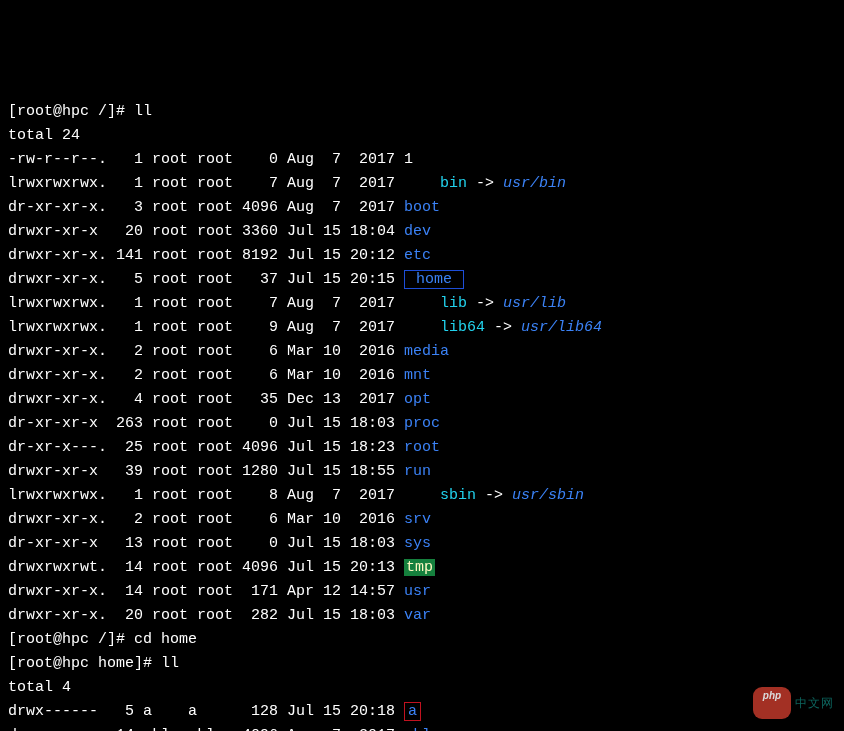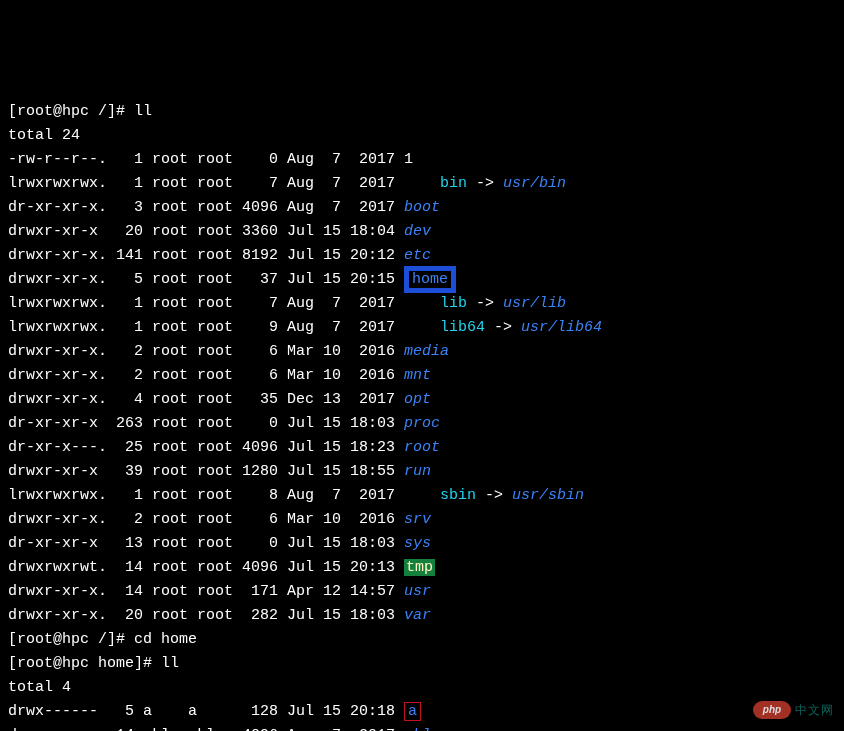--- a/index.html
+++ b/index.html
@@ -9,39 +9,39 @@
     font-family: "Consolas", "Courier New", monospace;
     font-size: 15px;
     line-height: 1.6;
     padding: 4px 8px;
     width: 844px;
     height: 731px;
     white-space: pre;
     overflow: hidden;
   }
   .line { display: block; }
-  .dir { color: #3b82f6; font-style: italic; }
+  .dir { color: #3b82f6; }
   .link-arrow { color: #fff; }
   .link-target { color: #3b82f6; font-style: italic; }
   .sticky { background: #15803d; color: #fef9c3; padding: 0 2px; }
-  .highlight-red { border: 5px solid #1d4ed8; padding: 0 3px; color:#3b82f6; }
+  .highlight-red { border: 1px solid #1d4ed8; padding: 0 11px; color:#3b82f6; }
   .highlight-red2 { border: 1px solid #c1121f; padding: 0 3px; color:#3b82f6; }
   .prompt { color: #fff; }
   .watermark {
     position: absolute;
     right: 10px;
     bottom: 12px;
     display: flex;
     align-items: center;
     gap: 4px;
     opacity: 0.85;
   }
   .watermark .logo {
     display: inline-block;
-    width: 38px; height: 18px;
+    width: 38px; height: 32px;
     background: #c0392b;
     border-radius: 9px / 9px;
     color: #fff;
     font: bold 10px/18px "Arial", sans-serif;
     text-align: center;
     font-style: italic;
   }
   .watermark .txt {
     color: #0f766e;
     font: 12px "Arial", sans-serif;

